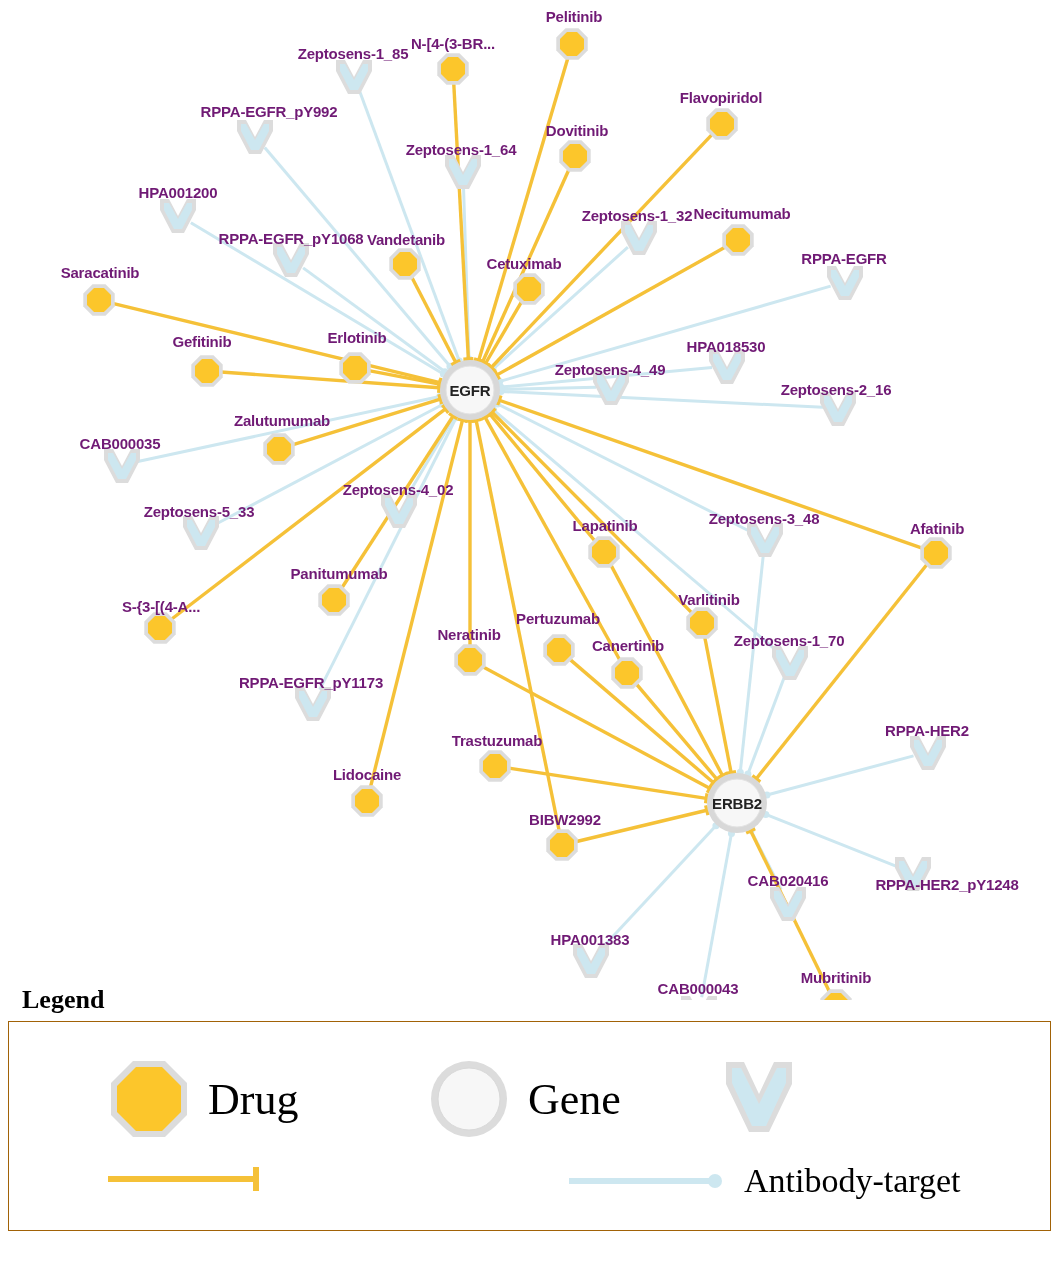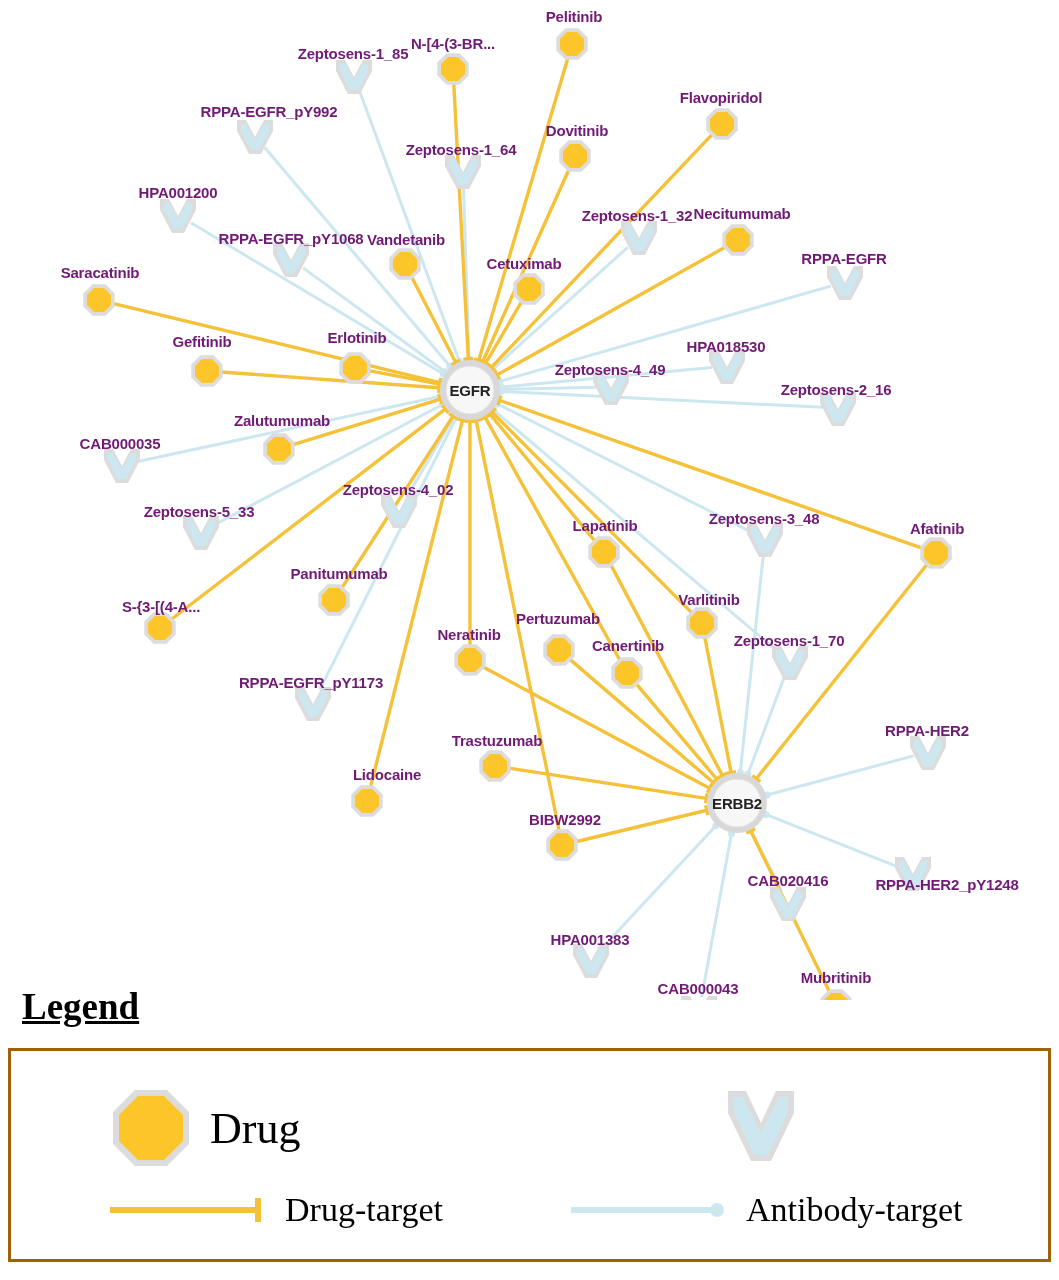--- a/index.html
+++ b/index.html
@@ -42,30 +42,29 @@
     color: #222;
   }
   .legend-wrap {
     position: absolute;
     left: 0;
     top: 985px;
     width: 1059px;
   }
   .legend-title {
     font-family: "Liberation Serif", serif;
-    font-size: 37px;
+    font-size: 26px;
     font-weight: bold;
     color: #000;
     margin-left: 22px;
-    margin-bottom: 20px;
-    text-decoration: underline;
+    margin-bottom: 6px;
   }
   .legend-box {
     margin: 0 8px 0 8px;
-    border: 3px solid #a16207;
+    border: 1px solid #a16207;
     height: 208px;
     position: relative;
     background: #fff;
   }
   .legend-row1 {
     position: absolute;
     top: 14px;
     left: 0;
     width: 100%;
     height: 110px;
@@ -313,21 +312,21 @@
     <div class="node-label " style="left: 282px; top: 420px;">Zalutumumab</div>
     <div class="node-label " style="left: 937px; top: 528px;">Afatinib</div>
     <div class="node-label " style="left: 605px; top: 525px;">Lapatinib</div>
     <div class="node-label " style="left: 709px; top: 599px;">Varlitinib</div>
     <div class="node-label " style="left: 339px; top: 573px;">Panitumumab</div>
     <div class="node-label " style="left: 161px; top: 606px;">S-{3-[(4-A...</div>
     <div class="node-label " style="left: 558px; top: 618px;">Pertuzumab</div>
     <div class="node-label " style="left: 469px; top: 634px;">Neratinib</div>
     <div class="node-label " style="left: 628px; top: 645px;">Canertinib</div>
     <div class="node-label " style="left: 497px; top: 740px;">Trastuzumab</div>
-    <div class="node-label " style="left: 367px; top: 774px; margin-left: 20px;">Lidocaine</div>
+    <div class="node-label " style="left: 367px; top: 774px;">Lidocaine</div>
     <div class="node-label " style="left: 565px; top: 819px;">BIBW2992</div>
     <div class="node-label " style="left: 836px; top: 977px;">Mubritinib</div>
     <div class="node-label " style="left: 353px; top: 53px;">Zeptosens-1_85</div>
     <div class="node-label " style="left: 255px; top: 111px; padding-left: 28px;">RPPA-EGFR_pY992</div>
     <div class="node-label " style="left: 461px; top: 149px;">Zeptosens-1_64</div>
     <div class="node-label " style="left: 178px; top: 192px;">HPA001200</div>
     <div class="node-label " style="left: 637px; top: 215px;">Zeptosens-1_32</div>
     <div class="node-label " style="left: 291px; top: 238px;">RPPA-EGFR_pY1068</div>
     <div class="node-label " style="left: 844px; top: 258px;">RPPA-EGFR</div>
     <div class="node-label " style="left: 726px; top: 346px;">HPA018530</div>
@@ -354,37 +353,43 @@
     <div class="legend-row1">
 
       <div class="legend-item" style="left:95px; top:18px;">
         <svg width="90" height="90" viewBox="0 0 90 90">
           <polygon points="29,7 61,7 83,29 83,61 61,83 29,83 7,61 7,29" fill="#DCDCDC"></polygon>
           <polygon points="32,13 58,13 77,32 77,58 58,77 32,77 13,58 13,32" fill="#FCC62B"></polygon>
         </svg>
         <span class="legend-text">Drug</span>
       </div>
 
+      <div class="legend-item" style="left:415px; top:18px;">
+        <svg width="90" height="90" viewBox="0 0 90 90">
+          <circle cx="45" cy="45" r="38" fill="#DCDCDC"></circle>
+          <circle cx="45" cy="45" r="31" fill="#F7F7F7" stroke="#D8D8D8" stroke-width="1"></circle>
+        </svg>
+        <span class="legend-text">Gene</span>
+      </div>
 
       <div class="legend-item" style="left:705px; top:18px;">
         <svg width="90" height="90" viewBox="0 0 90 90">
           <path d="M12,8 L30,8 L45,40 L60,8 L78,8 L78,30 L55,78 L35,78 L12,30 Z" fill="#DCDCDC"></path>
           <path d="M18,14 L27,14 L45,50 L63,14 L72,14 L72,29 L52,72 L38,72 L18,29 Z" fill="#CDE7F0"></path>
         </svg>
       </div>
 
     </div>
     <div class="legend-row2">
 
       <div class="legend-item" style="left:95px; top:8px;">
         <svg width="165" height="34" viewBox="0 0 165 34">
           <line x1="4" y1="17" x2="152" y2="17" stroke="#F5C138" stroke-width="6"></line>
           <line x1="152" y1="5" x2="152" y2="29" stroke="#F5C138" stroke-width="6"></line>
         </svg>
-        <span class="legend-text-small">Drug-target</span>
       </div>
 
       <div class="legend-item" style="left:556px; top:8px;">
         <svg width="165" height="34" viewBox="0 0 165 34">
           <line x1="4" y1="17" x2="146" y2="17" stroke="#CDE7F0" stroke-width="6"></line>
           <circle cx="150" cy="17" r="7" fill="#CDE7F0"></circle>
         </svg>
         <span class="legend-text-small">Antibody-target</span>
       </div>
 

